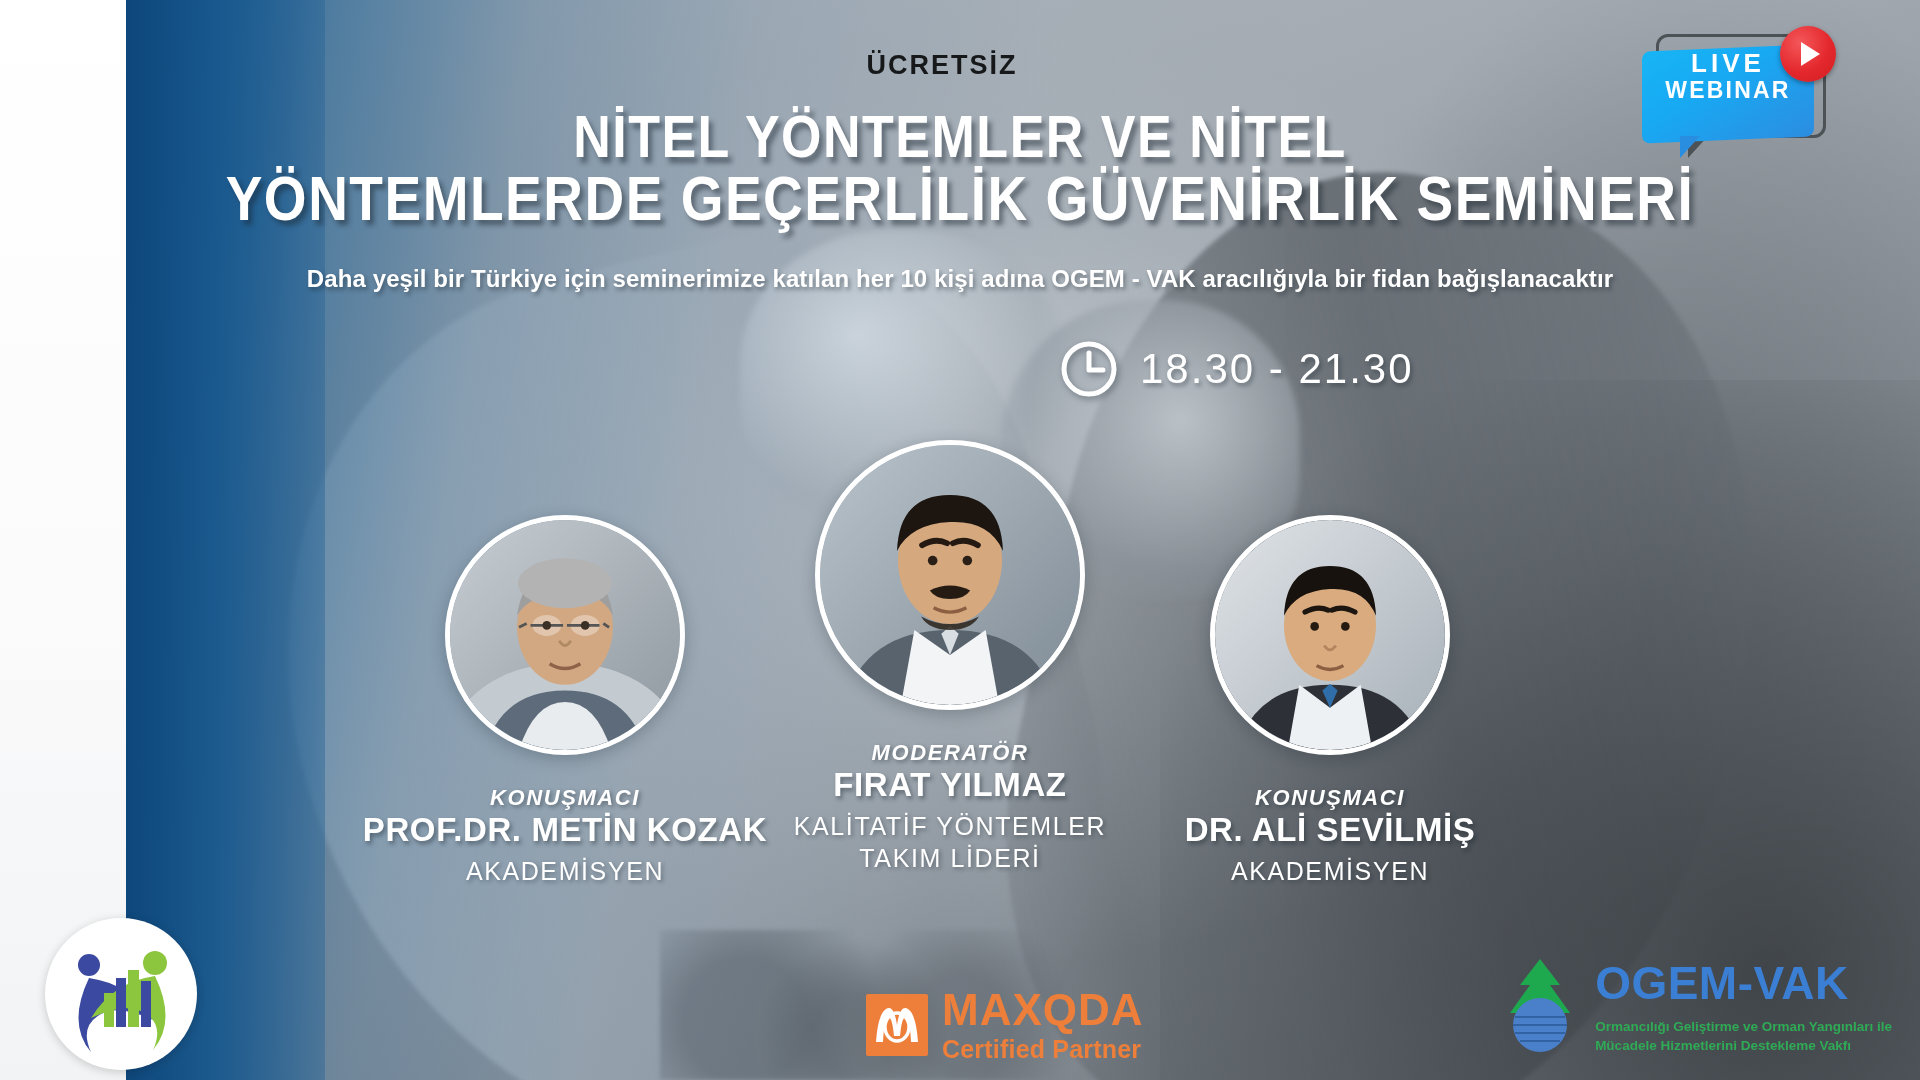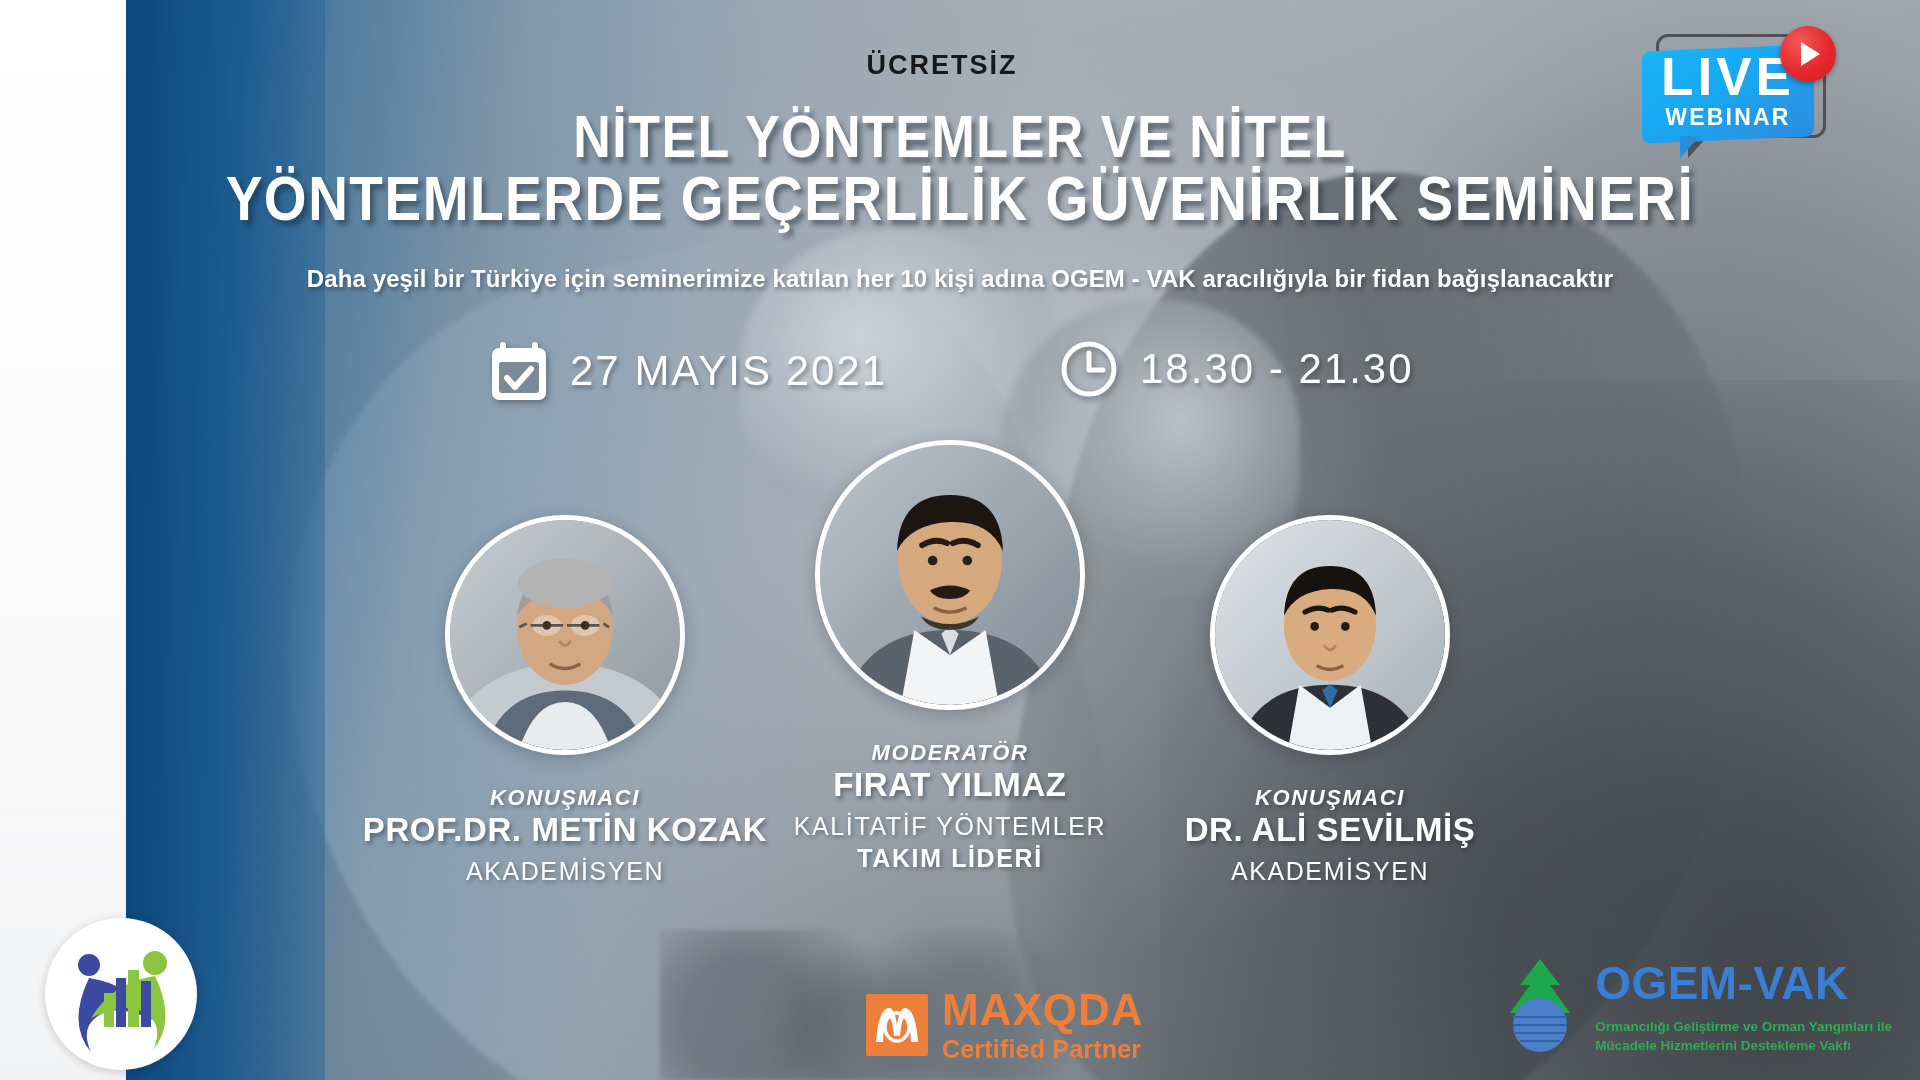--- a/index.html
+++ b/index.html
@@ -142,21 +142,21 @@
     border-radius:8px;
     transform:skewY(-2.4deg);
   }
   .lb-tail {
     position:absolute; left:38px; top:110px; width:20px; height:22px;
     background:#2a8ee0;
     clip-path:polygon(0 0, 100% 0, 0 100%);
   }
   .lb-text { position:absolute; left:0; top:24px; width:172px; text-align:center; }
   .lb-live {
-    font-size:53px; font-weight:bold; color:#ffffff; letter-spacing:4px; line-height:1;
+    font-size:26px; font-weight:bold; color:#ffffff; letter-spacing:4px; line-height:1;
   }
   .lb-webinar {
     font-size:23px; font-weight:bold; color:#ffffff; letter-spacing:2.2px; line-height:1.25;
   }
   .lb-play {
     position:absolute; right:-4px; top:0px; width:56px; height:56px;
     border-radius:50%;
     background:radial-gradient(circle at 36% 30%, #f4575a 0%, #e4282d 55%, #cf1d22 100%);
     box-shadow:0 2px 5px rgba(0,0,0,.35);
   }
@@ -257,32 +257,20 @@
     <div class="lb-bubble"></div>
     <div class="lb-tail"></div>
     <div class="lb-text">
       <div class="lb-live">LIVE</div>
       <div class="lb-webinar">WEBINAR</div>
     </div>
     <div class="lb-play"></div>
   </div>
 
   <div class="meta-row">
-    <div class="meta-item date">
-      <span class="cal-icon">
-        <svg viewBox="0 0 58 62" width="58" height="62" aria-hidden="true">
-          <rect x="10" y="2" width="6" height="12" rx="3" fill="#fff"></rect>
-          <rect x="42" y="2" width="6" height="12" rx="3" fill="#fff"></rect>
-          <rect x="2" y="8" width="54" height="52" rx="7" fill="#fff"></rect>
-          <rect x="9" y="22" width="40" height="31" rx="3" fill="#7d8a96"></rect>
-          <path d="M17 38 l8 9 l16 -18" stroke="#fff" stroke-width="6" fill="none" stroke-linecap="round" stroke-linejoin="round"></path>
-        </svg>
-      </span>
-      <span class="meta-text">27 MAYIS 2021</span>
-    </div>
     <div class="meta-item time">
       <span class="clock-icon">
         <svg viewBox="0 0 58 58" width="58" height="58" aria-hidden="true">
           <circle cx="29" cy="29" r="25" stroke="#fff" stroke-width="5" fill="none"></circle>
           <path d="M29 13 v17 h14" stroke="#fff" stroke-width="5" fill="none" stroke-linecap="round" stroke-linejoin="round"></path>
         </svg>
       </span>
       <span class="meta-text">18.30 - 21.30</span>
     </div>
   </div>
@@ -346,21 +334,21 @@
           <circle cx="153" cy="120" r="5" fill="#2a1f16"></circle>
           <path d="M114 151 q21 -10 42 0 q-6 9 -21 9 q-15 0 -21 -9 z" fill="#261b13"></path>
           <path d="M118 169 q17 9 34 0" stroke="#8c5f43" stroke-width="3.5" fill="none"></path>
           <path d="M105 178 q30 16 60 0 q-8 14 -30 14 q-22 0 -30 -14z" fill="#241a12" opacity=".8"></path>
         </g>
       </svg>
     </div>
     <div class="role">MODERATÖR</div>
     <div class="pname">FIRAT YILMAZ</div>
     <div class="ptitle">KALİTATİF YÖNTEMLER</div>
-    <div class="ptitle" style="margin-top:0;font-weight:bold;">TAKIM LİDERİ</div>
+    <div class="ptitle" style="margin-top:0;">TAKIM LİDERİ</div>
   </div>
 
   <div class="person" style="left:1090px; top:515px; width:480px;">
     <div class="avatar" style="width:240px;height:240px;">
       <svg class="face" viewBox="0 0 240 240" aria-hidden="true">
         <defs>
           <clipPath id="c3">
               <circle cx="120" cy="120" r="120"></circle>
             </clipPath>
           <linearGradient id="bg3" x1="0" y1="0" x2="1" y2="1">

